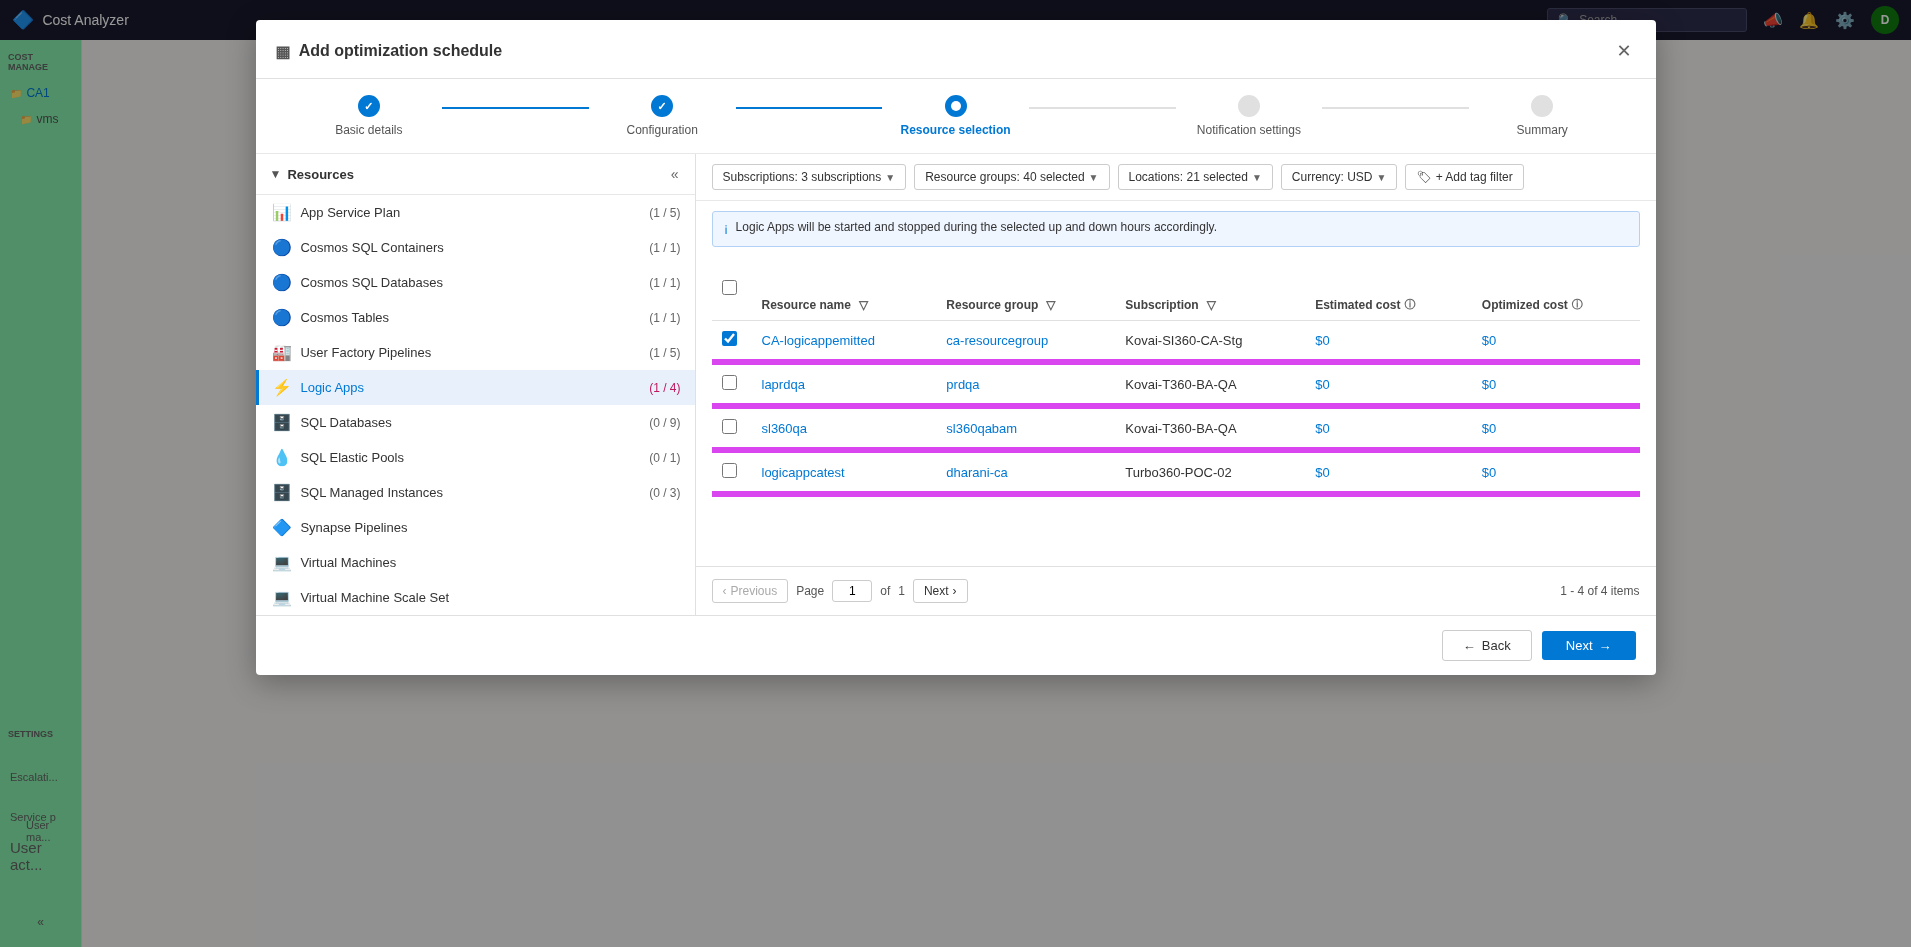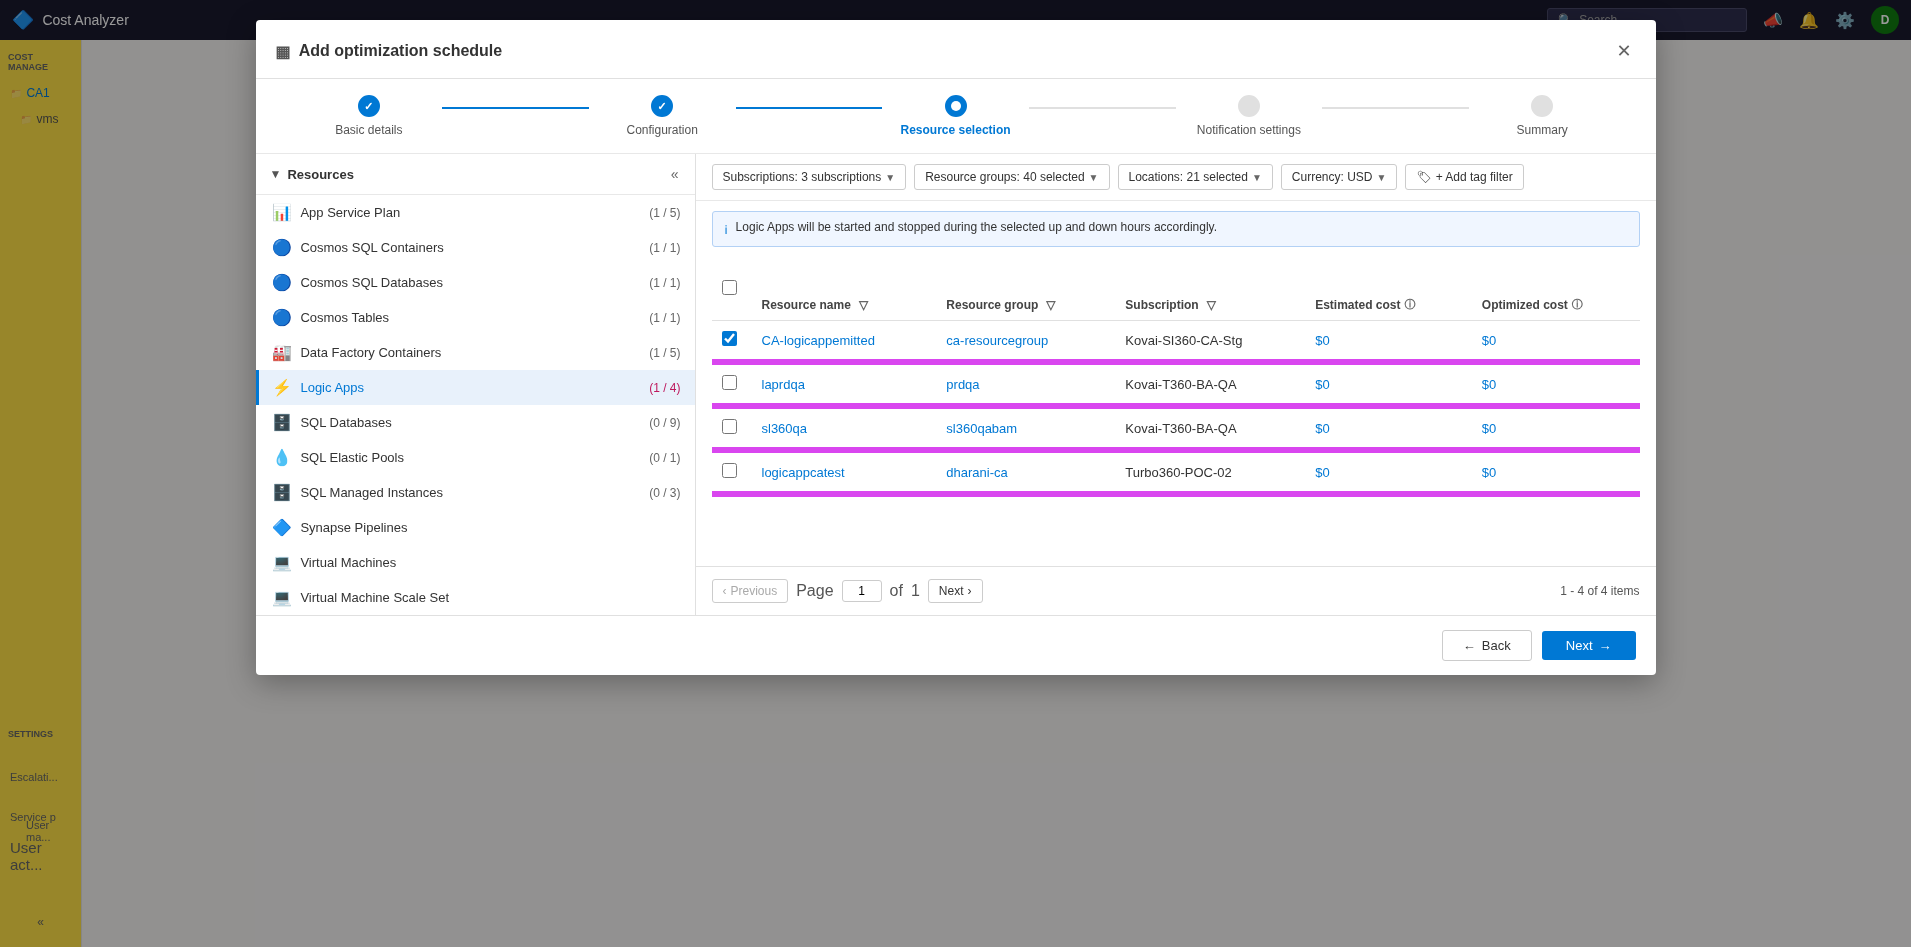--- a/index.html
+++ b/index.html
@@ -370,21 +370,21 @@
     }
     .page-btn:disabled { color: #aaa; cursor: default; }
     .page-input {
       width: 40px;
       text-align: center;
       border: 1px solid #ccc;
       border-radius: 3px;
       padding: 3px;
       font-size: 12px;
     }
-    .page-info { font-size: 16px; color: #555; }
+    .page-info { font-size: 12px; color: #555; }
     .items-count { font-size: 12px; color: #555; }
 
     
     .modal-footer {
       padding: 14px 20px;
       border-top: 1px solid #e0e0e0;
       display: flex;
       align-items: center;
       justify-content: flex-end;
       gap: 10px;
@@ -415,21 +415,21 @@
       font-weight: 500;
     }
 
     
     .left-nav-strip {
       position: absolute;
       top: 40px;
       left: 0;
       width: 82px;
       bottom: 0;
-      background: #fde047;
+      background: #86efac;
       border-right: 1px solid #e0e0e0;
     }
 
     .checkmark { font-size: 11px; }
   </style>
 </head>
 <body>
 
 <div class="app-bg">
 
@@ -547,21 +547,21 @@
             </div>
 
             <div class="resource-item">
               <span class="resource-icon" style="color:#0078d4;">🔵</span>
               <span class="resource-name">Cosmos Tables</span>
               <span class="resource-count">(1 / 1)</span>
             </div>
 
             <div class="resource-item">
               <span class="resource-icon">🏭</span>
-              <span class="resource-name">Data Factory Containers</span>
+              <span class="resource-name">User Factory Pipelines</span>
               <span class="resource-count">(1 / 5)</span>
             </div>
 
             <div class="resource-item active">
               <span class="resource-icon" style="color:#0078d4;">⚡</span>
               <span class="resource-name">Logic Apps</span>
               <span class="resource-count">(1 / 4)</span>
             </div>
 
             <div class="resource-item">

